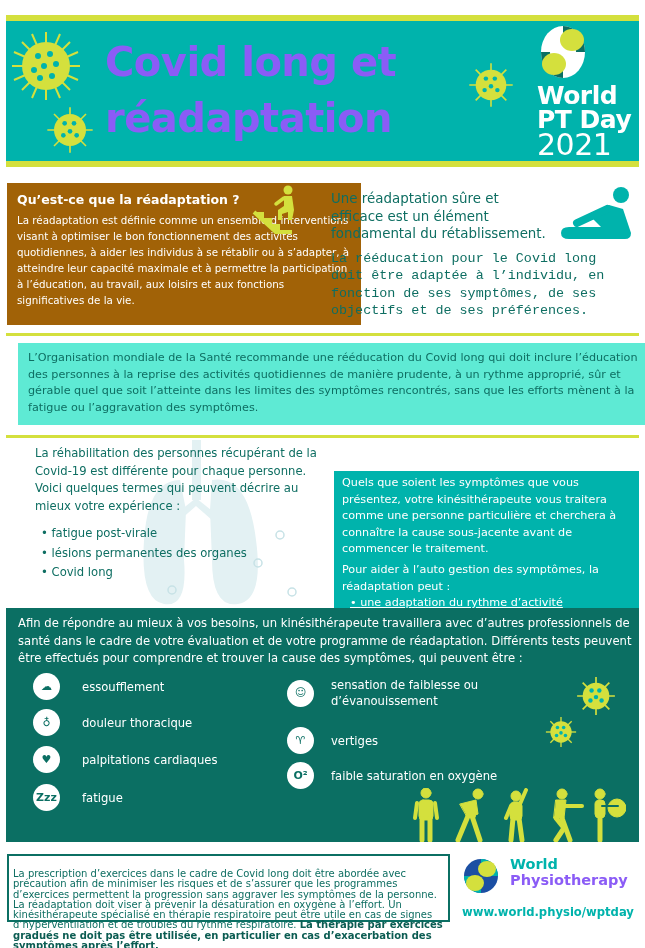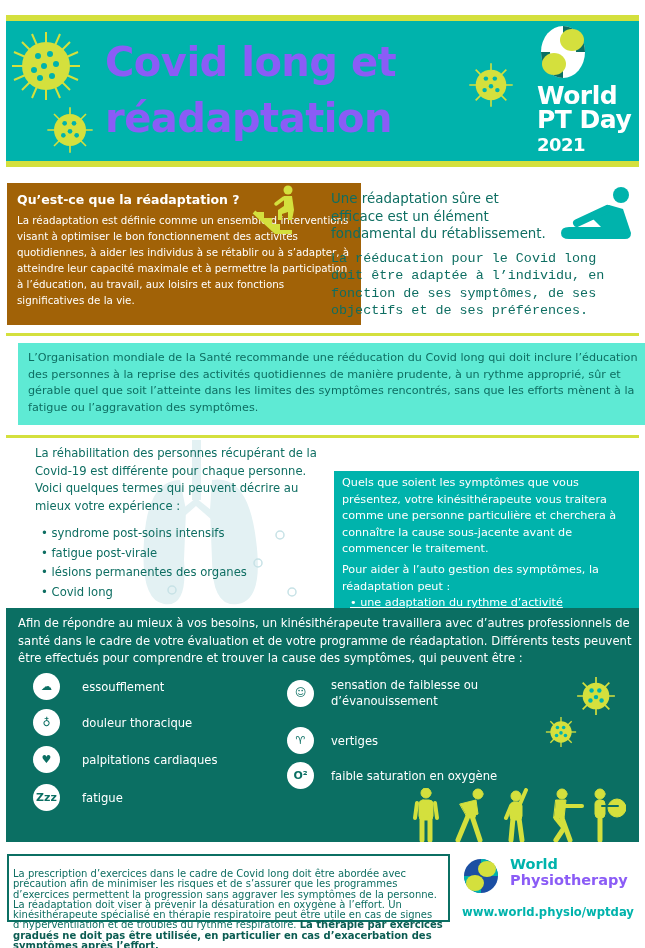--- a/index.html
+++ b/index.html
@@ -6,21 +6,21 @@
   html, body { width: 645px; height: 948px; background: #ffffff; overflow: hidden; }
   body { font-family: "DejaVu Sans", "Liberation Sans", sans-serif; position: relative; color: #0e6e62; }
 
   .abs { position: absolute; }
 
   
   .header { left: 6px; top: 15px; width: 633px; height: 152px; background: #00b3ac; border-top: 6px solid #d4e03d; border-bottom: 6px solid #d4e03d; }
   .title { left: 105px; top: 34px; color: #8b5cf6; font-weight: bold; font-size: 40px; line-height: 56px; letter-spacing: -0.5px; }
   .wptd-logo { left: 538px; top: 24px; width: 50px; height: 56px; }
   .wptd-text { left: 537px; top: 84px; color: #ffffff; font-weight: bold; font-size: 25px; line-height: 24px; letter-spacing: -0.5px; }
-  .wptd-year { font-weight: bold; font-size: 18px; line-height: 26px; }
+  .wptd-year { font-weight: normal; font-size: 30px; line-height: 26px; }
 
   
   .q-box { left: 7px; top: 183px; width: 354px; height: 142px; background: #a16207; color: #ffffff; padding: 8px 10px; }
   .q-title { font-size: 12.5px; font-weight: bold; line-height: 18px; }
   .q-body { font-size: 10.3px; line-height: 16px; margin-top: 3px; }
   .stairs { left: 252px; top: 184px; width: 50px; height: 50px; }
 
   .intro { left: 331px; top: 190px; width: 300px; font-size: 13.4px; line-height: 17.5px; color: #0e6e62; }
   .intro p + p { margin-top: 7px; font-family: Liberation Mono, monospace; }
   .stretch { left: 555px; top: 187px; width: 82px; height: 52px; }
@@ -178,21 +178,20 @@
   <g stroke="#c7e2e6" stroke-width="1.5" fill="none">
     <circle cx="140" cy="95" r="4"></circle>
       <circle cx="118" cy="123" r="4"></circle>
       <circle cx="32" cy="150" r="4"></circle>
       <circle cx="152" cy="152" r="4"></circle>
   </g>
 </svg>
 <div class="rehab">
   <div>La réhabilitation des personnes récupérant de la Covid-19 est différente pour chaque personne. Voici quelques termes qui peuvent décrire au mieux votre expérience :</div>
   <ul style="margin-left:0">
-    <li>syndrome post-soins intensifs</li>
     <li>fatigue post-virale</li>
     <li>lésions permanentes des organes</li>
     <li>Covid long</li>
   </ul>
 </div>
 
 <div class="abs pt-box">
   <p>Quels que soient les symptômes que vous présentez, votre kinésithérapeute vous traitera comme une personne particulière et cherchera à connaître la cause sous-jacente avant de commencer le traitement.</p>
   <p>Pour aider à l’auto gestion des symptômes, la réadaptation peut :</p>
   <ul>

